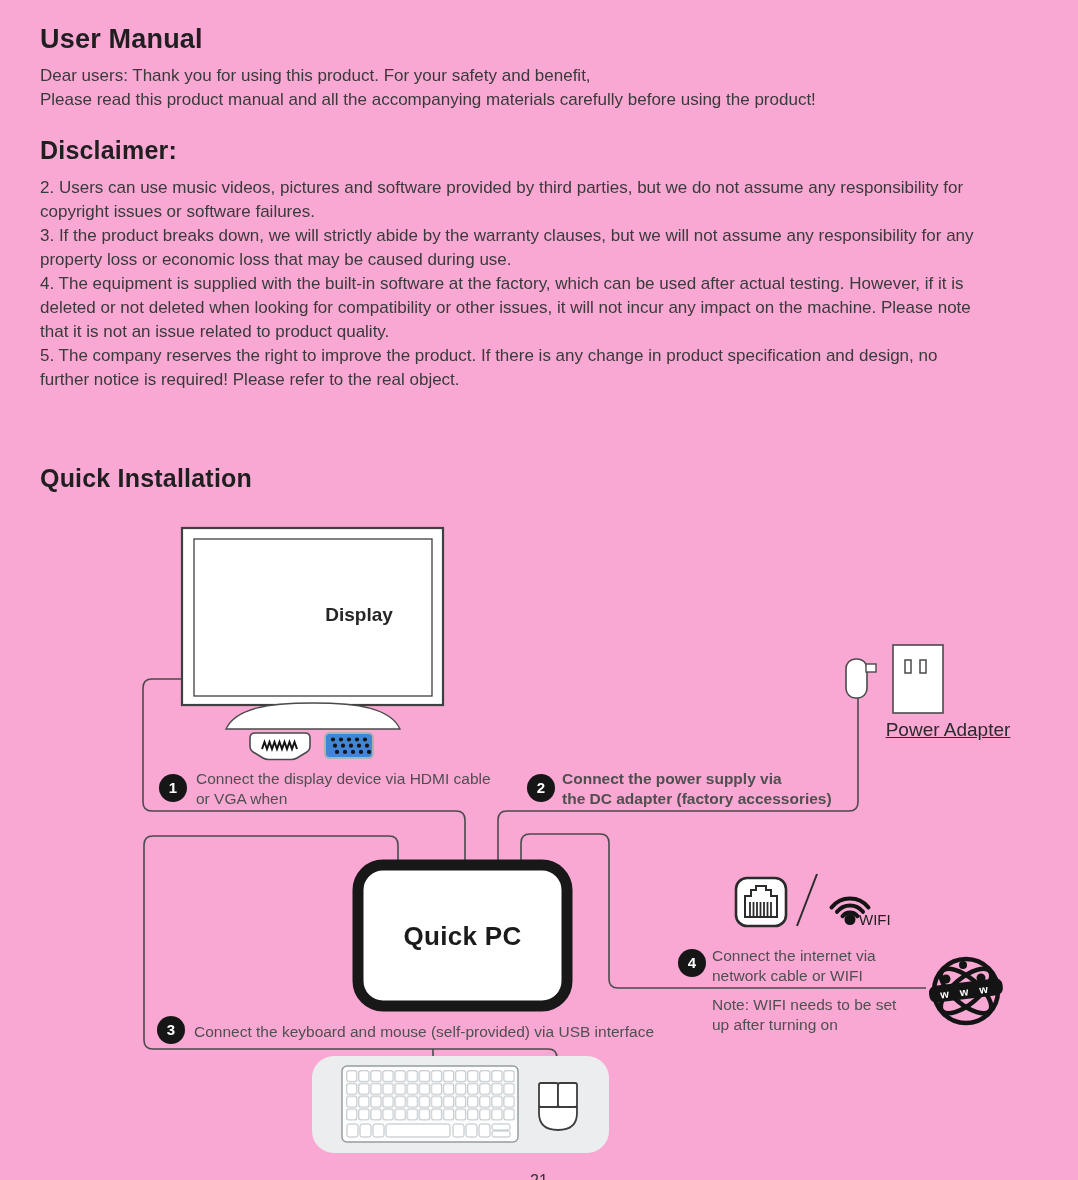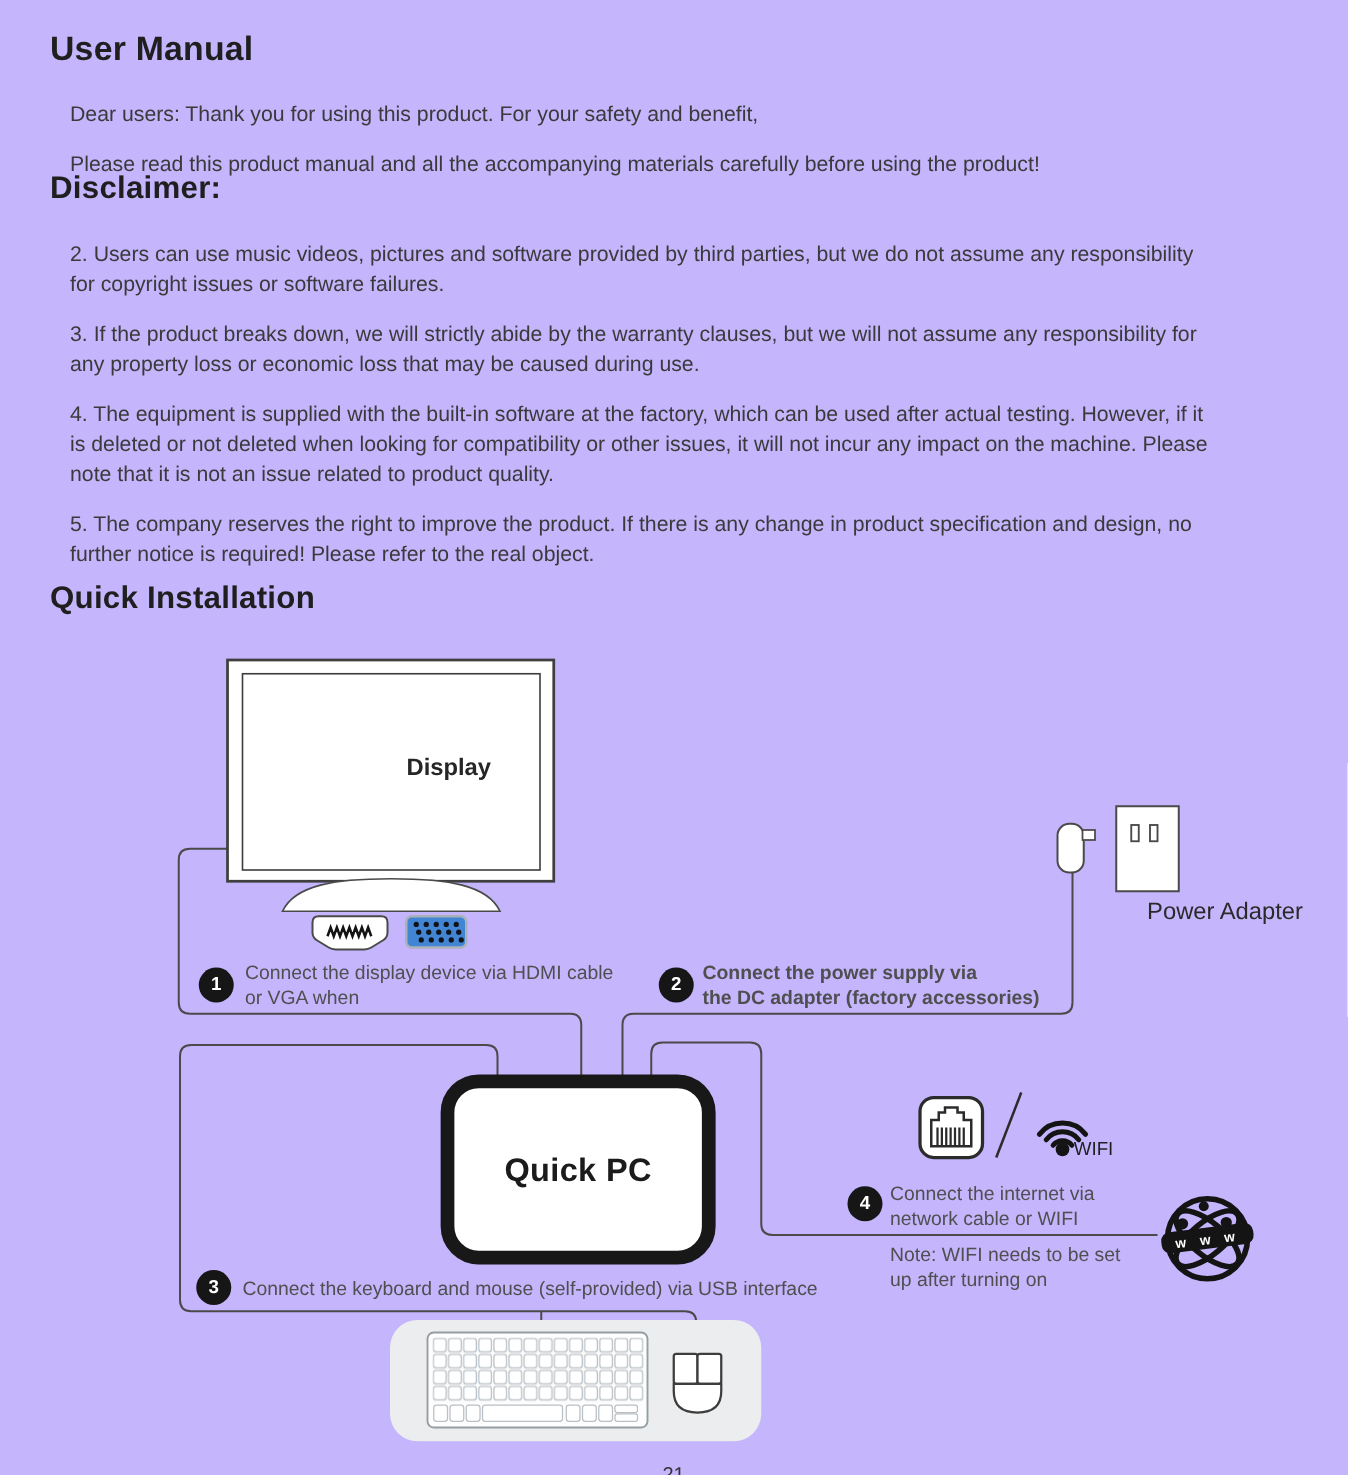--- a/index.html
+++ b/index.html
@@ -1,24 +1,24 @@
 <!DOCTYPE html>
 <html><head>
 <meta charset="utf-8">
 <style>
   html,body{margin:0;padding:0;background:#ffffff;}
   #page{
-    position:relative;width:1078px;height:1180px;background:#c4b5fd;overflow:hidden;
+    position:relative;width:1078px;height:1180px;background:#f9a8d4;overflow:hidden;
     font-family:"Liberation Sans","DejaVu Sans",sans-serif;color:#333;
   }
   .abs{position:absolute;}
   .h1{font-size:27px;font-weight:700;color:#1f1f1f;letter-spacing:.2px;}
   .h2{font-size:25px;font-weight:700;color:#1f1f1f;letter-spacing:.2px;}
   .body-text{font-size:17px;line-height:24px;color:#3a3a3a;}
-  .body-text p{margin:16px;}
+  .body-text p{margin:0;}
   .step-text{font-size:15.5px;line-height:19.5px;color:#4f4f4f;}
   .badge{
     width:28px;height:28px;border-radius:50%;background:#161616;color:#fff;
     font-size:15px;font-weight:700;line-height:28px;text-align:center;
   }
   .display-label{font-size:19px;font-weight:700;color:#262626;text-align:center;padding-left:46px;}
   .minipc-label{font-size:26px;font-weight:700;color:#1b1b1b;text-align:center;letter-spacing:.3px;}
   .pa-label{font-size:19px;color:#2a2a2a;text-align:center;}
   .wifi-label{font-size:15px;color:#1f1f1f;font-weight:400;text-align:right;}
   .page-num{font-size:16px;color:#333;}
@@ -174,21 +174,21 @@
     <div>Connect the display device via HDMI cable</div>
     <div>or VGA when</div>
   </div>
 
   <div class="abs badge" style="left:527px;top:774px;">2</div>
   <div class="abs step-text" style="left:562px;top:769px;font-weight:bold;">
     <div>Connect the power supply via</div>
     <div>the DC adapter (factory accessories)</div>
   </div>
 
-  <div class="abs pa-label" style="left:890px;top:719px;width:180px;">Power Adapter</div>
+  <div class="abs pa-label" style="left:858px;top:719px;width:180px;text-decoration:underline;">Power Adapter</div>
 
   <div class="abs minipc-label" style="left:358px;top:921px;width:209px;">Quick PC</div>
 
   <div class="abs wifi-label" style="left:859px;top:911px;">WIFI</div>
 
   <div class="abs badge" style="left:678px;top:949px;">4</div>
   <div class="abs step-text" style="left:712px;top:946px;">
     <div>Connect the internet via</div>
     <div>network cable or WIFI</div>
   </div>

